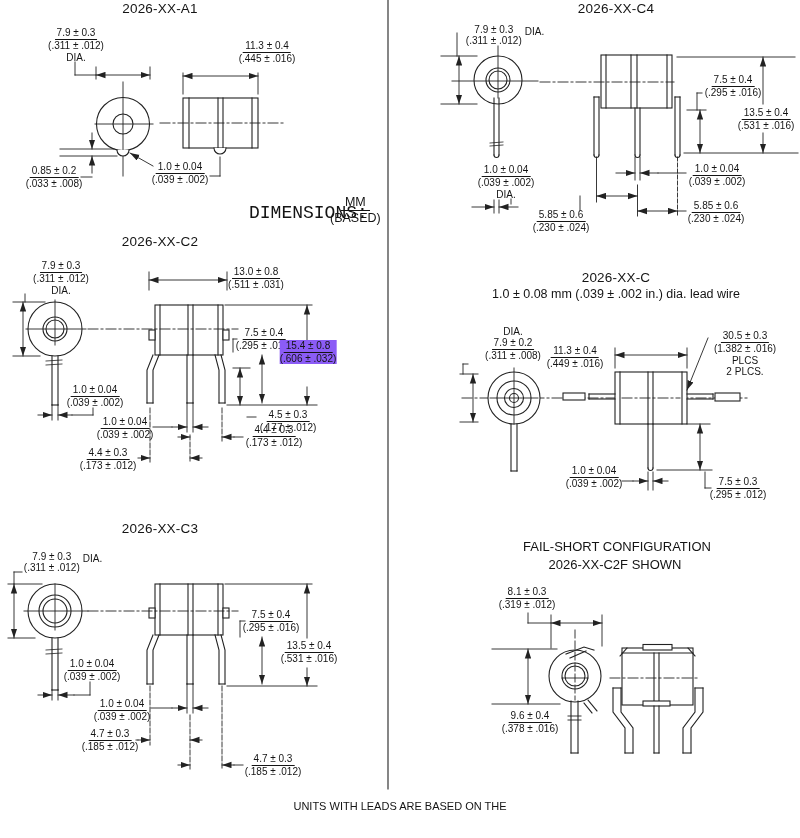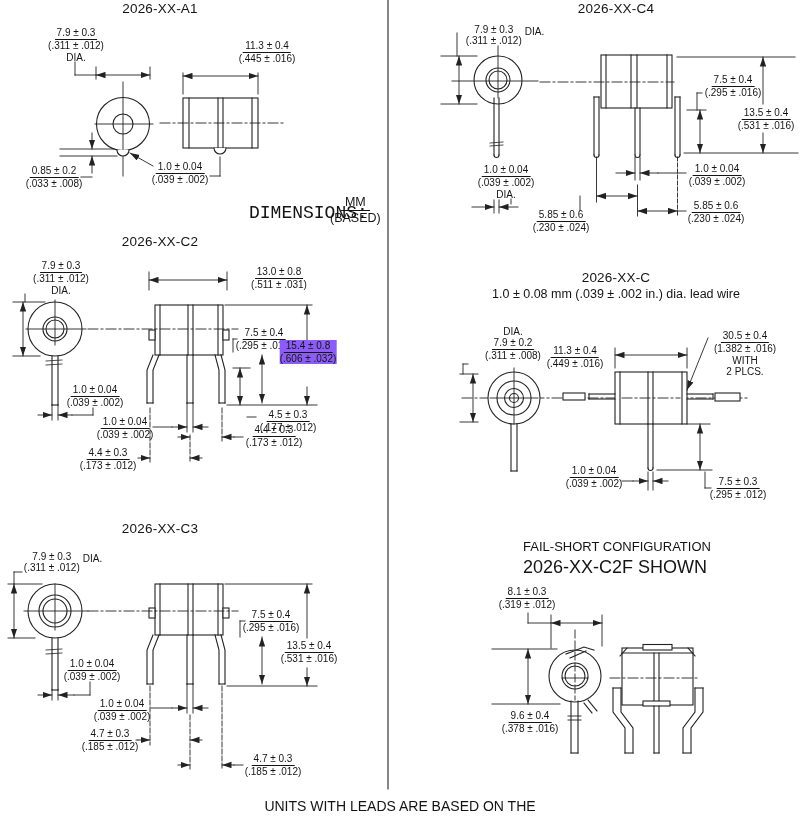--- a/index.html
+++ b/index.html
@@ -15,21 +15,21 @@
   .dim .in{padding-top:0.5px;}
   .dim .sfx{padding-top:0.5px;}
   .dim-row{position:absolute;transform:translateX(-50%);display:flex;flex-direction:row;
        align-items:flex-start;font-size:10px;line-height:11px;white-space:nowrap;}
   .dim-row .frac{display:flex;flex-direction:column;align-items:center;}
   .dim-row .side{padding:2px 0 0 3px;}
   .note{position:absolute;font-size:18px;white-space:nowrap;font-family:Liberation Mono, monospace;}
   .frac-note{position:absolute;display:flex;flex-direction:column;align-items:center;
        font-size:12.5px;line-height:14px;}
   .frac-note .mm2{border-bottom:1.2px solid #141414;padding:0 4px 1px;}
-  .footer{position:absolute;left:0;width:800px;text-align:center;font-size:14px;line-height:16px;}
+  .footer{position:absolute;left:0;width:800px;text-align:center;font-size:11px;line-height:16px;}
 </style>
 </head>
 <body>
 
 <div id="page">
 
 <svg id="lineart" width="800" height="838" viewBox="0 0 800 838" fill="none" stroke="#222" stroke-width="1.1" stroke-linecap="square">
   <defs>
     <marker id="me" markerWidth="10" markerHeight="7" refX="9.5" refY="3.2" orient="auto" markerUnits="userSpaceOnUse">
       <path d="M0,0 L9.5,3.2 L0,6.4 Z" fill="#222" stroke="none"></path>
@@ -376,21 +376,21 @@
   </g>
 </svg>
 
 <div class="title" style="left:160px;top:1px">2026-XX-A1</div>
 <div class="title" style="left:616px;top:1px">2026-XX-C4</div>
 <div class="title" style="left:160px;top:234px">2026-XX-C2</div>
 <div class="title" style="left:616px;top:270px">2026-XX-C</div>
 <div class="subtitle" style="left:616px;top:287px">1.0 ± 0.08 mm (.039 ± .002 in.) dia. lead wire</div>
 <div class="title" style="left:160px;top:521px">2026-XX-C3</div>
 <div class="subtitle" style="left:617px;top:539px;font-size:13px">FAIL-SHORT CONFIGURATION</div>
-<div class="subtitle" style="left:615px;top:557px;font-size:18px">2026-XX-C2F SHOWN</div>
+<div class="subtitle" style="left:615px;top:557px;font-size:13px">2026-XX-C2F SHOWN</div>
 
 <div class="dim" style="left:76px;top:27px">
   <span class="mm">7.9 ± 0.3</span>
   <span class="in">(.311 ± .012)</span>
   <span class="sfx">DIA.</span>
 </div>
 <div class="dim" style="left:267px;top:40px">
   <span class="mm">11.3 ± 0.4</span>
   <span class="in">(.445 ± .016)</span>
 </div>
@@ -439,21 +439,21 @@
 <div class="dim" style="left:716px;top:200px">
   <span class="mm">5.85 ± 0.6</span>
   <span class="in">(.230 ± .024)</span>
 </div>
 
 <div class="dim" style="left:61px;top:260px">
   <span class="mm">7.9 ± 0.3</span>
   <span class="in">(.311 ± .012)</span>
   <span class="sfx">DIA.</span>
 </div>
-<div class="dim" style="left:279px;top:266px">
+<div class="dim" style="left:256px;top:266px">
   <span class="mm">13.0 ± 0.8</span>
   <span class="in">(.511 ± .031)</span>
 </div>
 <div class="dim" style="left:264px;top:327px">
   <span class="mm">7.5 ± 0.4</span>
   <span class="in">(.295 ± .016)</span>
 </div>
 <div class="dim" style="left:308px;top:340px;background:#8b5cf6">
   <span class="mm">15.4 ± 0.8</span>
   <span class="in">(.606 ± .032)</span>
@@ -482,23 +482,23 @@
 <div class="dim" style="left:513px;top:326px">
   <span>DIA.</span>
   <span class="mm">7.9 ± 0.2</span>
   <span class="in">(.311 ± .008)</span>
 </div>
 <div class="dim" style="left:575px;top:345px">
   <span class="mm">11.3 ± 0.4</span>
   <span class="in">(.449 ± .016)</span>
 </div>
 <div class="dim" style="left:745px;top:330px">
-  <span class="mm">30.5 ± 0.4</span>
+  <span class="mm">30.5 ± 0.3</span>
   <span class="in">(1.382 ± .016)</span>
-  <span class="sfx">WITH</span>
+  <span class="sfx">PLCS</span>
   <span class="sfx">2 PLCS.</span>
 </div>
 <div class="dim" style="left:594px;top:465px">
   <span class="mm">1.0 ± 0.04</span>
   <span class="in">(.039 ± .002)</span>
 </div>
 <div class="dim" style="left:738px;top:476px">
   <span class="mm">7.5 ± 0.3</span>
   <span class="in">(.295 ± .012)</span>
 </div>

